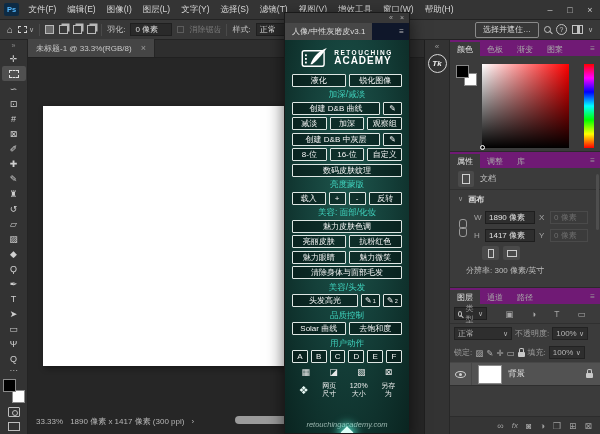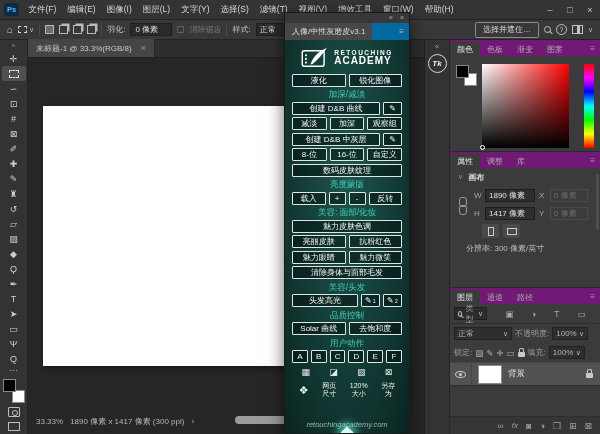--- a/index.html
+++ b/index.html
@@ -51,21 +51,21 @@
 
 .canvas-area{position:absolute;top:58px;left:28px;width:396px;height:350px;background:#262626}
 .canvas{position:absolute;left:15px;top:48px;width:250px;height:260px;background:#fff;box-shadow:2px 2px 6px rgba(0,0,0,.45)}
 
 .status-bar{position:absolute;top:408px;left:28px;width:396px;height:26px;background:#262626;display:flex;align-items:center;font-size:8px;color:#b5b5b5;gap:7px;padding-left:8px}
 .hscroll-thumb{position:absolute;left:207px;top:8px;width:55px;height:8px;background:#9b9b9b;border-radius:4px}
 
 .ra-window{position:absolute;left:284px;top:12px;width:126px;height:422px;background:#383838;border:1px solid #1a1a1a;box-shadow:0 6px 16px rgba(0,0,0,.6);display:flex;flex-direction:column;z-index:5}
 .ra-titlebar{height:10px;display:flex;justify-content:flex-end;align-items:center;gap:7px;padding:0 5px;flex:none}
 .ra-titlebar span{color:#b0b0b0;font-size:7px;line-height:8px}
-.ra-tabrow{height:17px;background:#0369a1;display:flex;align-items:center;justify-content:space-between;padding-right:5px;flex:none}
+.ra-tabrow{height:17px;background:#0f172a;display:flex;align-items:center;justify-content:space-between;padding-right:5px;flex:none}
 .ra-tab{height:17px;background:#474747;color:#dedede;font-size:8px;display:flex;align-items:center;padding:0 7px;white-space:nowrap}
 .ra-menu{color:#bbb;font-size:8px}
 .ra-content{flex:1;background:radial-gradient(ellipse at 50% 35%,#1e564d 0%,#143f39 48%,#0a2420 100%);padding:4px 7px 3px;display:flex;flex-direction:column;gap:2.5px;overflow:hidden;position:relative}
 .ra-logo{display:flex;align-items:center;justify-content:center;gap:5px;height:27px;flex:none}
 .ra-brand1{font-size:6.5px;letter-spacing:1.5px;color:#fff;font-weight:bold;line-height:1.2}
 .ra-brand2{font-size:10px;letter-spacing:1px;color:#fff;font-weight:800;line-height:1}
 .ra-row{display:flex;gap:3px;flex:none}
 .ra-btn{flex:1;height:13px;border:1px solid #dfe7e4;border-radius:1px;background:rgba(2,16,13,.5);color:#f5f5f5;font-size:8px;display:flex;align-items:center;justify-content:center;white-space:nowrap;overflow:hidden;padding:0 1px}
 .ra-btn.sq{flex:none;width:17px}
 .ra-btn.brush{flex:none;width:19px}
@@ -433,20 +433,26 @@
     </div>
 
     <div class="panel" id="props-panel">
       <div class="ptabs">
         <span class="ptab active">属性</span>
         <span class="ptab">调整</span>
         <span class="ptab">库</span>
         <span class="pmenu">≡</span>
       </div>
       <div class="props-content">
+        <div class="doc-row">
+          <span class="page-btn">
+              <span class="page-ico"></span>
+            </span>
+          <span>文档</span>
+        </div>
         <div class="canvas-row">
           <span class="chv">∨</span>
           <span>画布</span>
         </div>
         <div class="dim-grid">
           <span class="chain"></span>
           <div class="dim-row">
             <span class="dlabel">W</span>
             <span class="dfield">1890 像素</span>
             <span class="dlabel dim">X</span>

